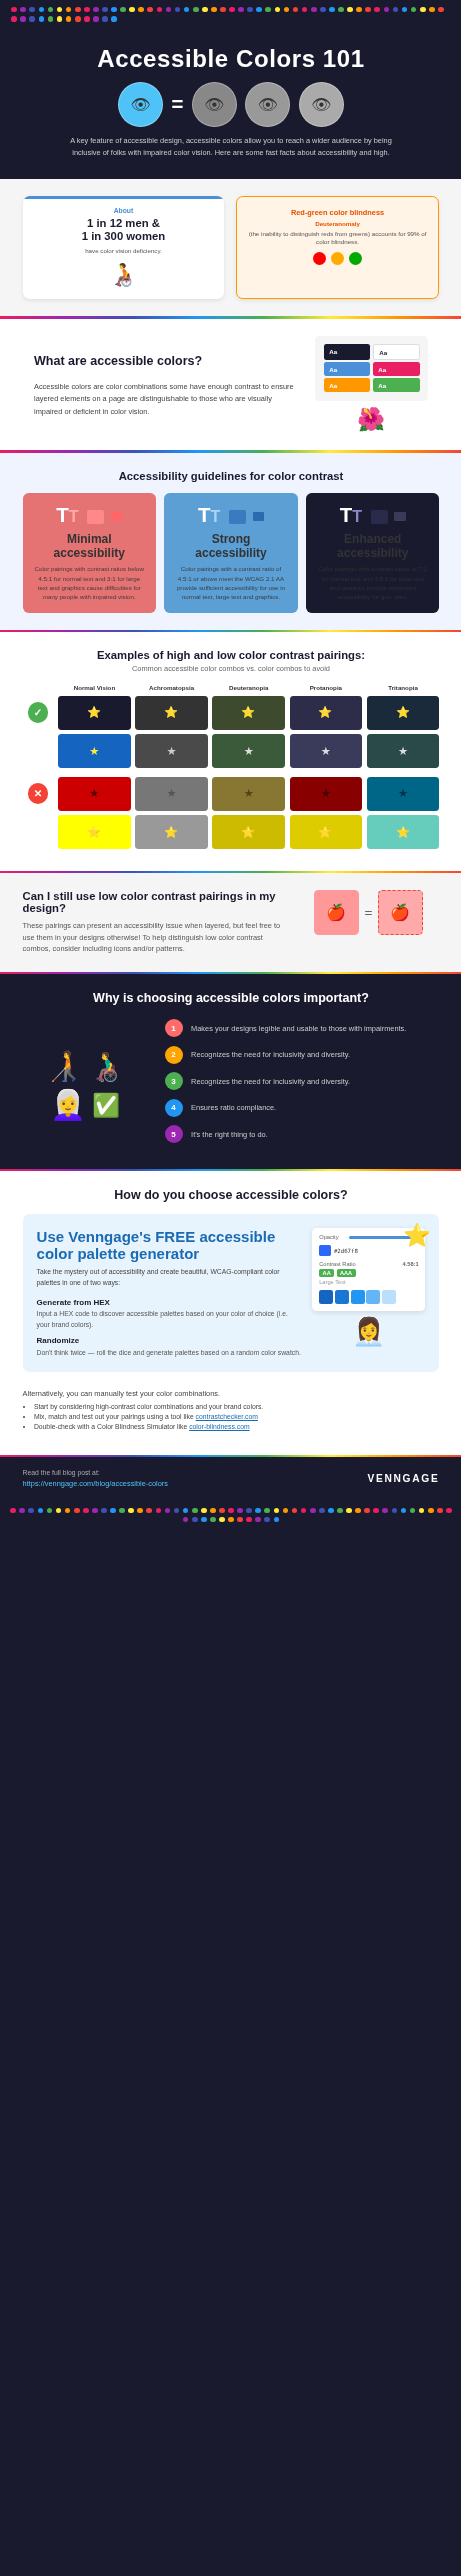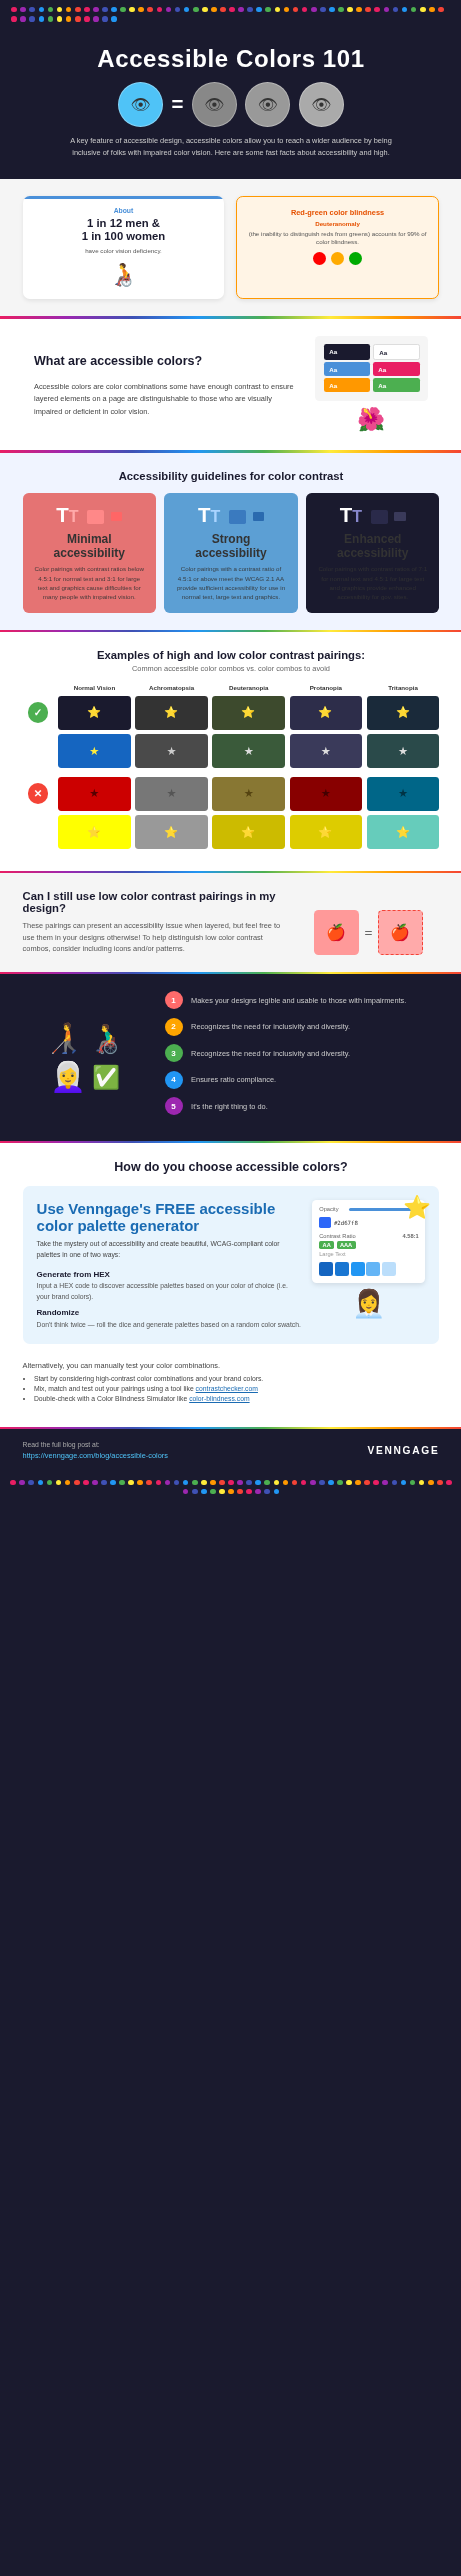--- a/index.html
+++ b/index.html
@@ -181,21 +181,21 @@
       text-align: center;
       margin-bottom: 11.3px;
     }
 
     
     .low-contrast-section {
       background: #f5f5f5;
       padding: 17px 22.6px;
       display: flex;
       gap: 17px;
-      align-items: flex-end;
+      align-items: flex-start;
     }
 
     .low-contrast-text {
       flex: 1;
     }
 
     .low-contrast-title {
       font-size: 11.3px;
       font-weight: 900;
       color: #1a1a2e;
@@ -466,21 +466,21 @@
 
     <p class="header-desc">A key feature of accessible design, accessible colors allow you to reach a wider audience by being inclusive of folks with impaired color vision. Here are some fast facts about accessibility and high.</p>
   </div>
 
   <div class="stats-section">
 
     <div class="stat-card" style="position:relative; overflow:hidden;">
       <div style="position:absolute; top:0; left:0; right:0; height:3.4px; background:#4a90d9;"></div>
       <div style="font-size:6.8px; font-weight:bold; color:#4a90d9; margin-bottom:2.8px;">About</div>
       <div style="font-size:11.3px; font-weight:900; color:#1a1a2e; line-height:1.2;">1 in 12 men &amp;</div>
-      <div style="font-size:11.3px; font-weight:900; color:#1a1a2e; line-height:1.2; margin-bottom:2.8px;">1 in 100 women</div>
+      <div style="font-size:11.3px; font-weight:900; color:#1a1a2e; line-height:1.2; margin-bottom:2.8px;">1 in 300 women</div>
       <div style="font-size:6.2px; color:#555; line-height:1.4;">have color vision deficiency.</div>
       <div style="font-size:22.6px; margin-top:5.7px;">🧑‍🦽</div>
     </div>
 
 
     <div class="stat-card" style="background:#fff4e5; border: 1.1px solid #ff9800;">
       <div style="font-size:7.4px; font-weight:900; color:#e65100; margin-bottom:2.8px;">Red-green color blindness</div>
       <div style="font-size:6.2px; color:#e65100; font-weight:bold; margin-bottom:2.8px;">Deuteranomaly</div>
       <div style="font-size:6.2px; color:#555; line-height:1.4;">(the inability to distinguish reds from greens) accounts for 99% of color blindness.</div>
       <div class="traffic-light-demo">
@@ -624,20 +624,21 @@
         <div style="width:45px; height:45px; background:#ff9999; border-radius:4.5px; display:flex; align-items:center; justify-content:center; font-size:16px;">🍎</div>
         <div style="font-size:13.6px; color:#666;">=</div>
         <div style="width:45px; height:45px; background:#ffaaaa; border-radius:4.5px; border:1.1px dashed #f44336; display:flex; align-items:center; justify-content:center; font-size:16px;">🍎</div>
       </div>
     </div>
   </div>
 
   <div class="section-divider"></div>
 
   <div class="why-section">
+    <h2 class="why-title">Why is choosing accessible colors important?</h2>
     <div class="why-content">
       <div class="why-left">
 
         <div style="display:flex; flex-direction:column; align-items:center; gap:4.5px;">
           <div style="display:flex; gap:5.7px;">
             <span style="font-size:29px;">🧑‍🦯</span>
             <span style="font-size:29px;">👨‍🦽</span>
           </div>
           <div style="display:flex; gap:5.7px;">
             <span style="font-size:29px;">👩‍🦳</span>

